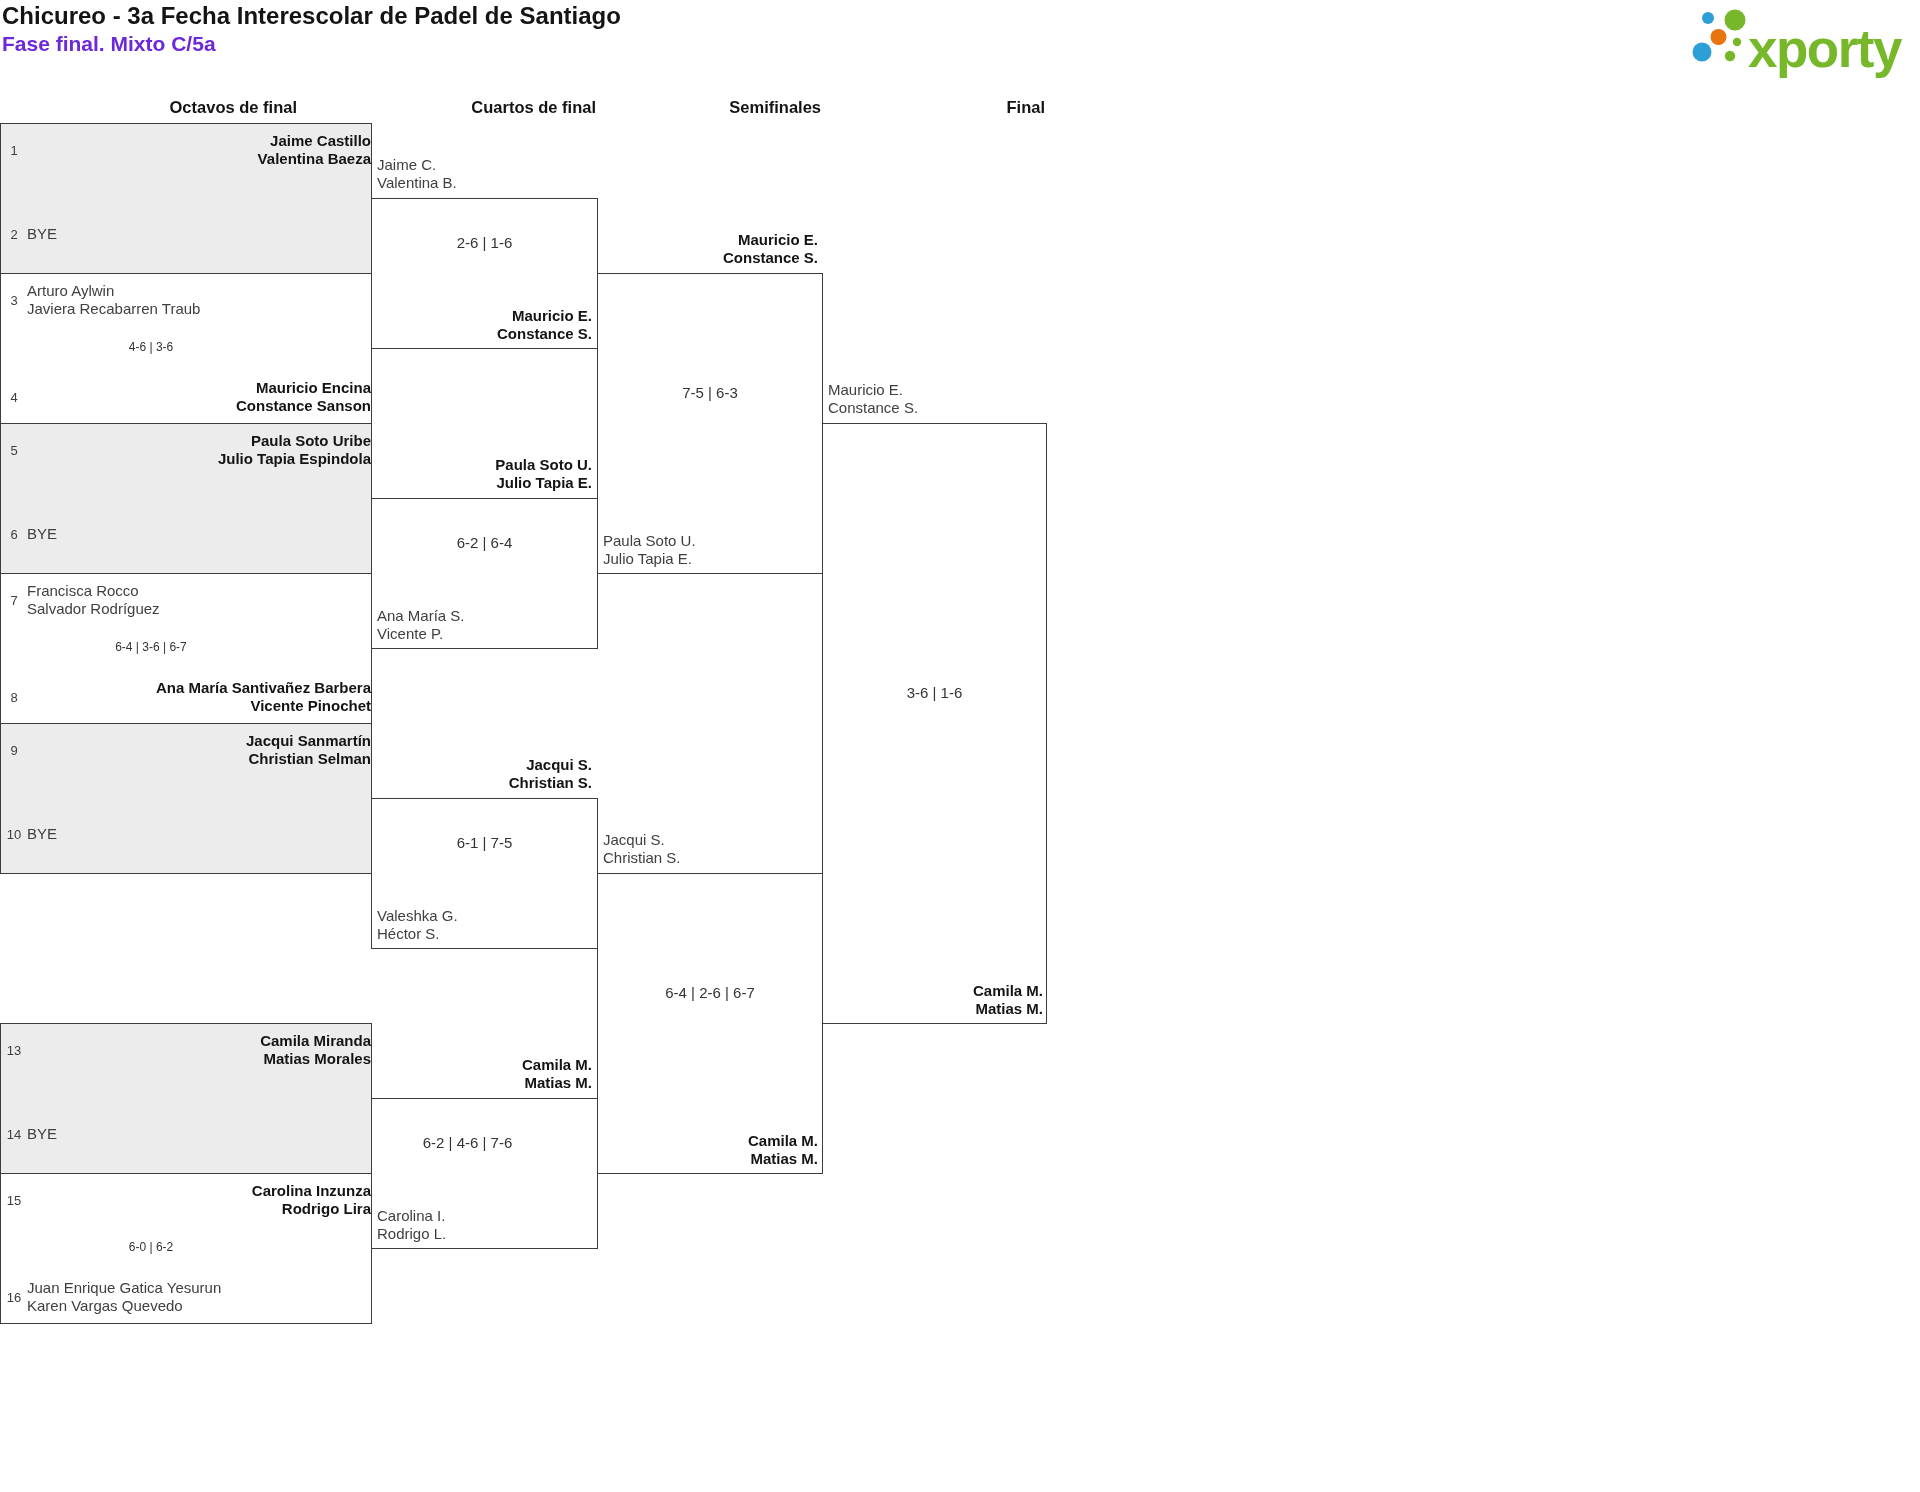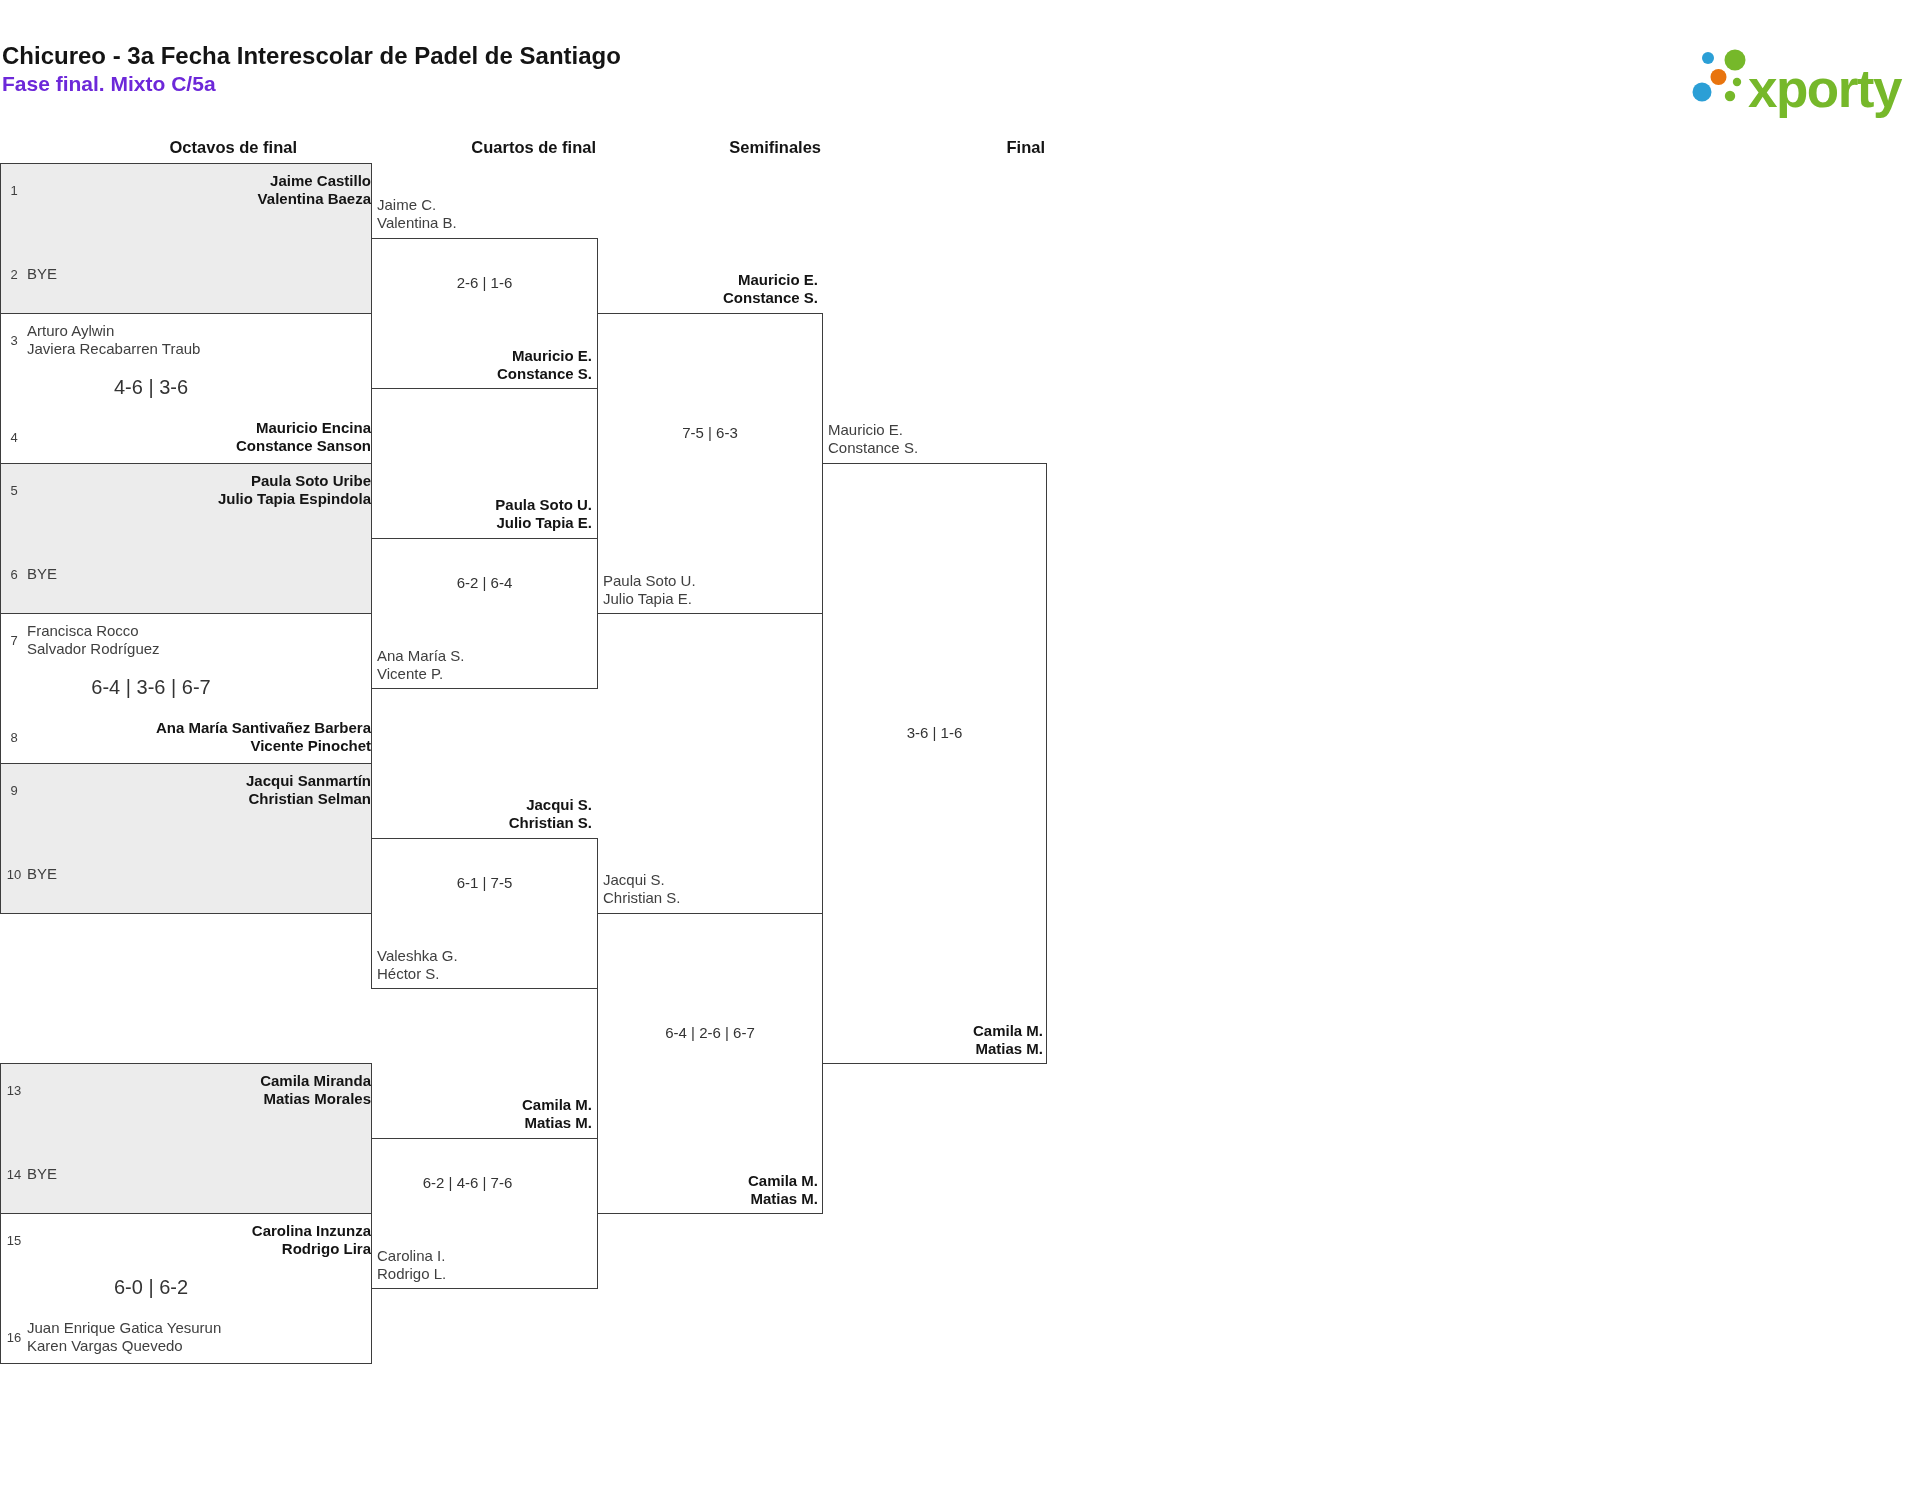--- a/index.html
+++ b/index.html
@@ -1,35 +1,35 @@
 <!DOCTYPE html>
 <html><head>
 <meta charset="utf-8">
 <style>
   html,body{margin:0;padding:0;background:#fff;}
   body{width:1920px;height:1492px;position:relative;overflow:hidden;
        font-family:"Liberation Sans",sans-serif;color:#3f3f3f;}
-  .page{position:absolute;inset:0;margin-top:40px;}
+  .page{position:absolute;inset:0;}
   .title{position:absolute;left:2px;top:2px;font-size:24px;font-weight:700;color:#141414;}
   .subtitle{position:absolute;left:2px;top:32px;font-size:21px;font-weight:700;color:#6d28d9;}
   .logo{position:absolute;left:1684px;top:0;width:234px;height:78px;}
   .rh{position:absolute;width:222px;text-align:right;top:98px;font-size:16.5px;font-weight:700;color:#141414;}
   .m16{position:absolute;left:0;width:372px;height:151px;border:1px solid #3d3d3d;box-sizing:border-box;background:#fff;}
   .m16.bye{background:#ececec;}
   .box{position:absolute;border:1px solid #3d3d3d;box-sizing:border-box;background:transparent;}
   .entry{position:absolute;left:0;right:0;display:flex;align-items:center;}
   .entry.top{top:8px;}
   .entry.bot{bottom:8px;}
   .entry.byerow{bottom:30px;}
   .seed{width:26px;flex:0 0 26px;text-align:center;font-size:13px;color:#3f3f3f;}
   .names{flex:1;}
   .nm{font-size:15px;line-height:18px;color:#3f3f3f;white-space:nowrap;}
   .nm.bold{font-weight:700;color:#141414;text-align:right;}
   .score{position:absolute;font-size:15px;line-height:18px;color:#333;text-align:center;}
-  .score16{position:absolute;top:64px;left:0;width:300px;font-size:20px;line-height:18px;color:#333;text-align:center;}
+  .score16{position:absolute;top:64px;left:0;width:300px;font-size:12px;line-height:18px;color:#333;text-align:center;}
   .lbl{position:absolute;width:215px;}
 </style>
 </head>
 <body>
 
 <div class="page">
 
   <div class="title">Chicureo - 3a Fecha Interescolar de Padel de Santiago</div>
   <div class="subtitle">Fase final. Mixto C/5a</div>
 

